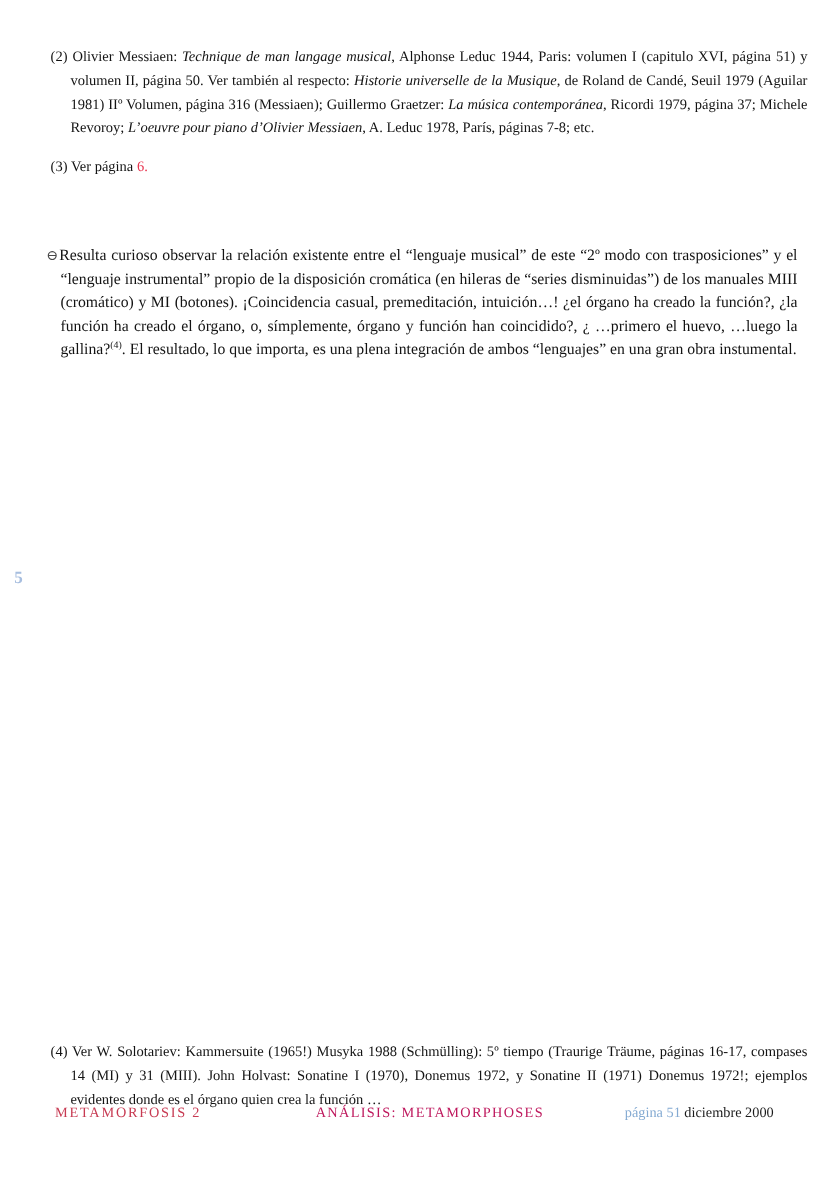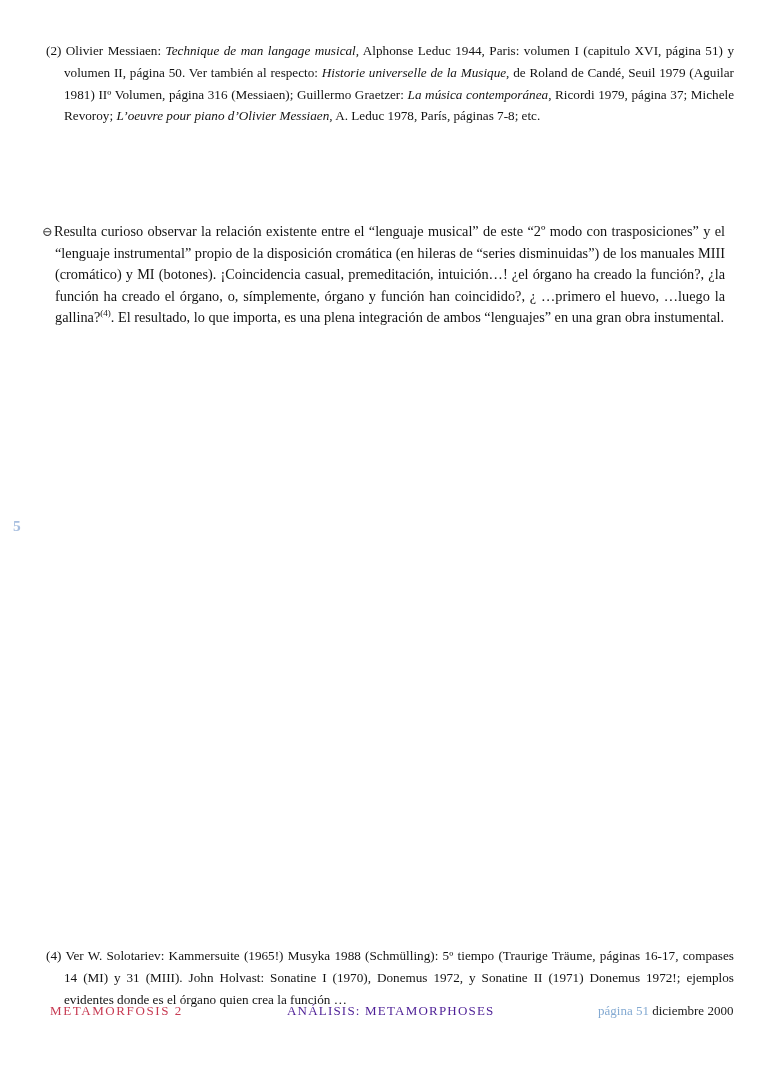--- a/index.html
+++ b/index.html
@@ -60,39 +60,39 @@
     top:1003px;left:0;width:732px;height:22px;
     font-size:13px;
   }
   .footer .work{
     position:absolute;left:50px;
     color:#c73a52;
     letter-spacing:1.6px;
   }
   .footer .section{
     position:absolute;left:287px;
-    color:#4c1d95;
+    color:#be185d;
     letter-spacing:1.2px;
     text-align:right;
   }
   .footer .pageinfo{
     position:absolute;left:568px;
     white-space:nowrap;
-    margin-left:30px;
   }
   .footer .pagelabel{color:#84aad2;}
   .footer .date{color:#1a1a1a;}
 </style>
 </head>
 <body>
 
 <div class="page">
 
   <p class="footnote fn2"><span>(2) Olivier Messiaen: </span><span class="it">Technique de man langage musical</span><span>, Alphonse Leduc 1944, Paris: volumen I (capitulo XVI, página 51) y volumen II, página 50. Ver también al respecto: </span><span class="it">Historie universelle de la Musique</span><span>, de Roland de Candé, Seuil 1979 (Aguilar 1981) IIº Volumen, página 316 (Messiaen); Guillermo Graetzer: </span><span class="it">La música contemporánea</span><span>, Ricordi 1979, página 37; Michele Revoroy; </span><span class="it">L’oeuvre pour piano d’Olivier Messiaen</span><span>, A. Leduc 1978, París, páginas 7-8; etc.</span></p>
 
+  <p class="footnote fn3"><span>(3) Ver página </span><span class="red-link">6.</span></p>
 
   <p class="annotation"><span class="marker">⊖</span><span>Resulta curioso observar la relación existente entre el “lenguaje musical” de este “2º modo con trasposiciones” y el “lenguaje instrumental” propio de la disposición cromática (en hileras de “series disminuidas”) de los manuales MIII (cromático) y MI (botones). ¡Coincidencia casual, premeditación, intuición…! ¿el órgano ha creado la función?, ¿la función ha creado el órgano, o, símplemente, órgano y función han coincidido?, ¿ …primero el huevo, …luego la gallina?</span><span class="fn-sup">(4)</span><span>. El resultado, lo que importa, es una plena integración de ambos “lenguajes” en una gran obra instumental.</span></p>
 
   <div class="margin-num">5</div>
 
   <p class="footnote fn4"><span>(4) Ver W. Solotariev: Kammersuite (1965!) Musyka 1988 (Schmülling): 5º tiempo (Traurige Träume, páginas 16-17, compases 14 (MI) y 31 (MIII). John Holvast: Sonatine I (1970), Donemus 1972, y Sonatine II (1971) Donemus 1972!; ejemplos evidentes donde es el órgano quien crea la función …</span></p>
 
   <div class="footer">
     <span class="work">METAMORFOSIS 2</span>
     <span class="section">ANÁLISIS: METAMORPHOSES</span>

